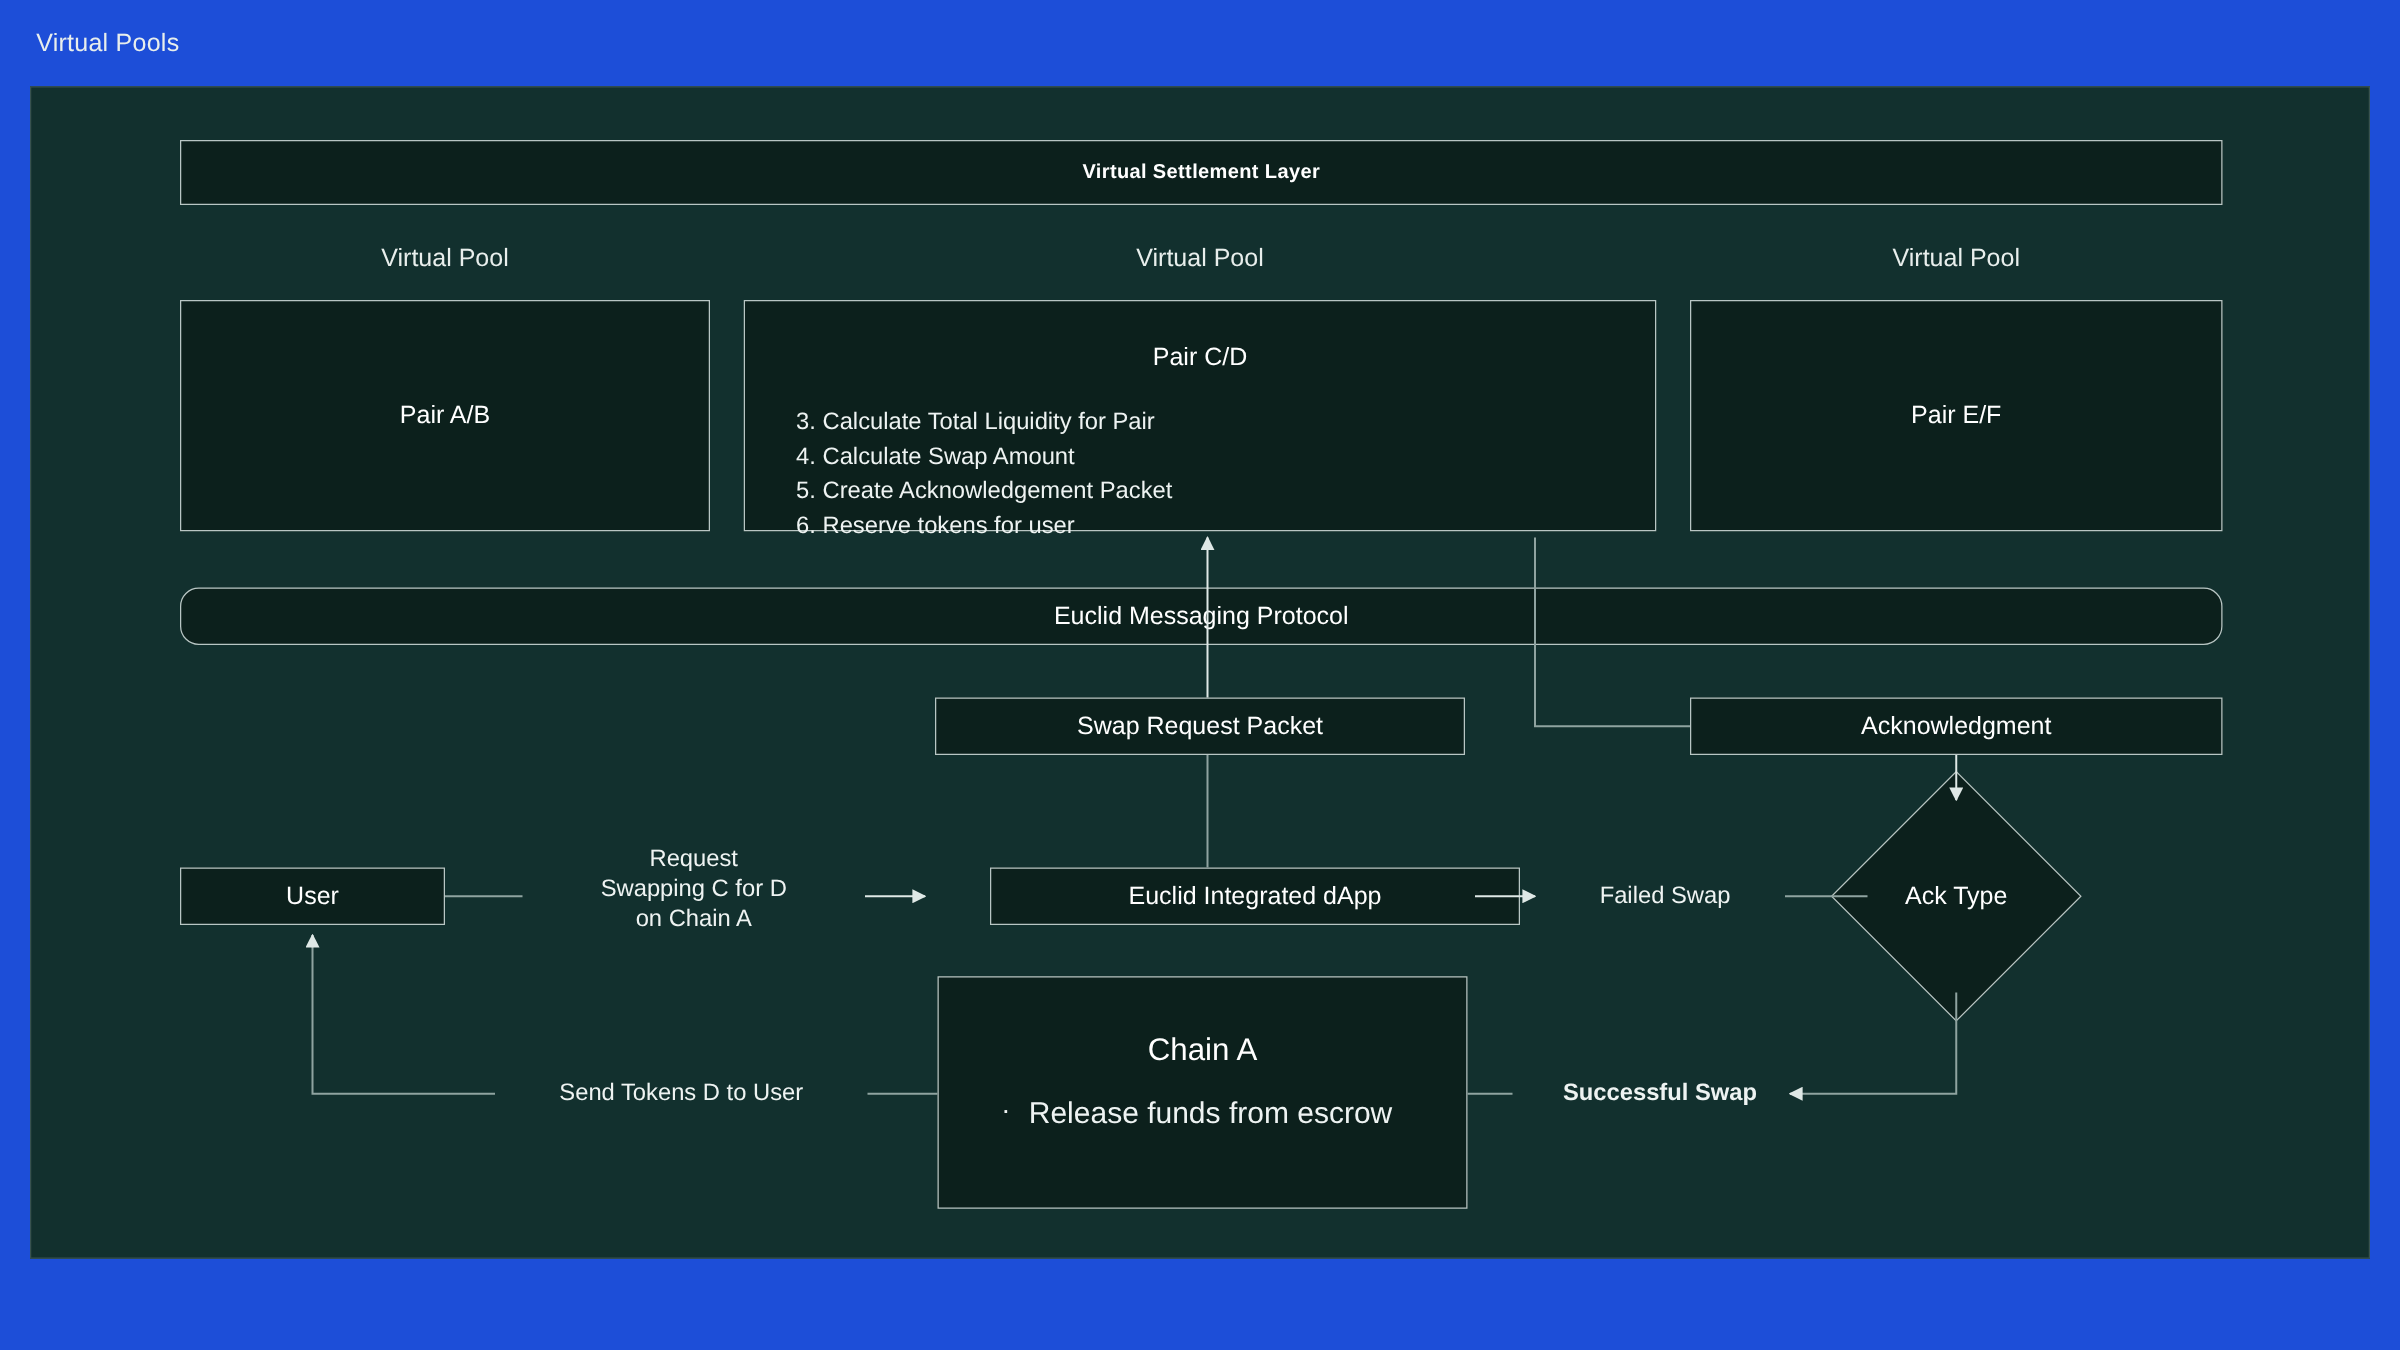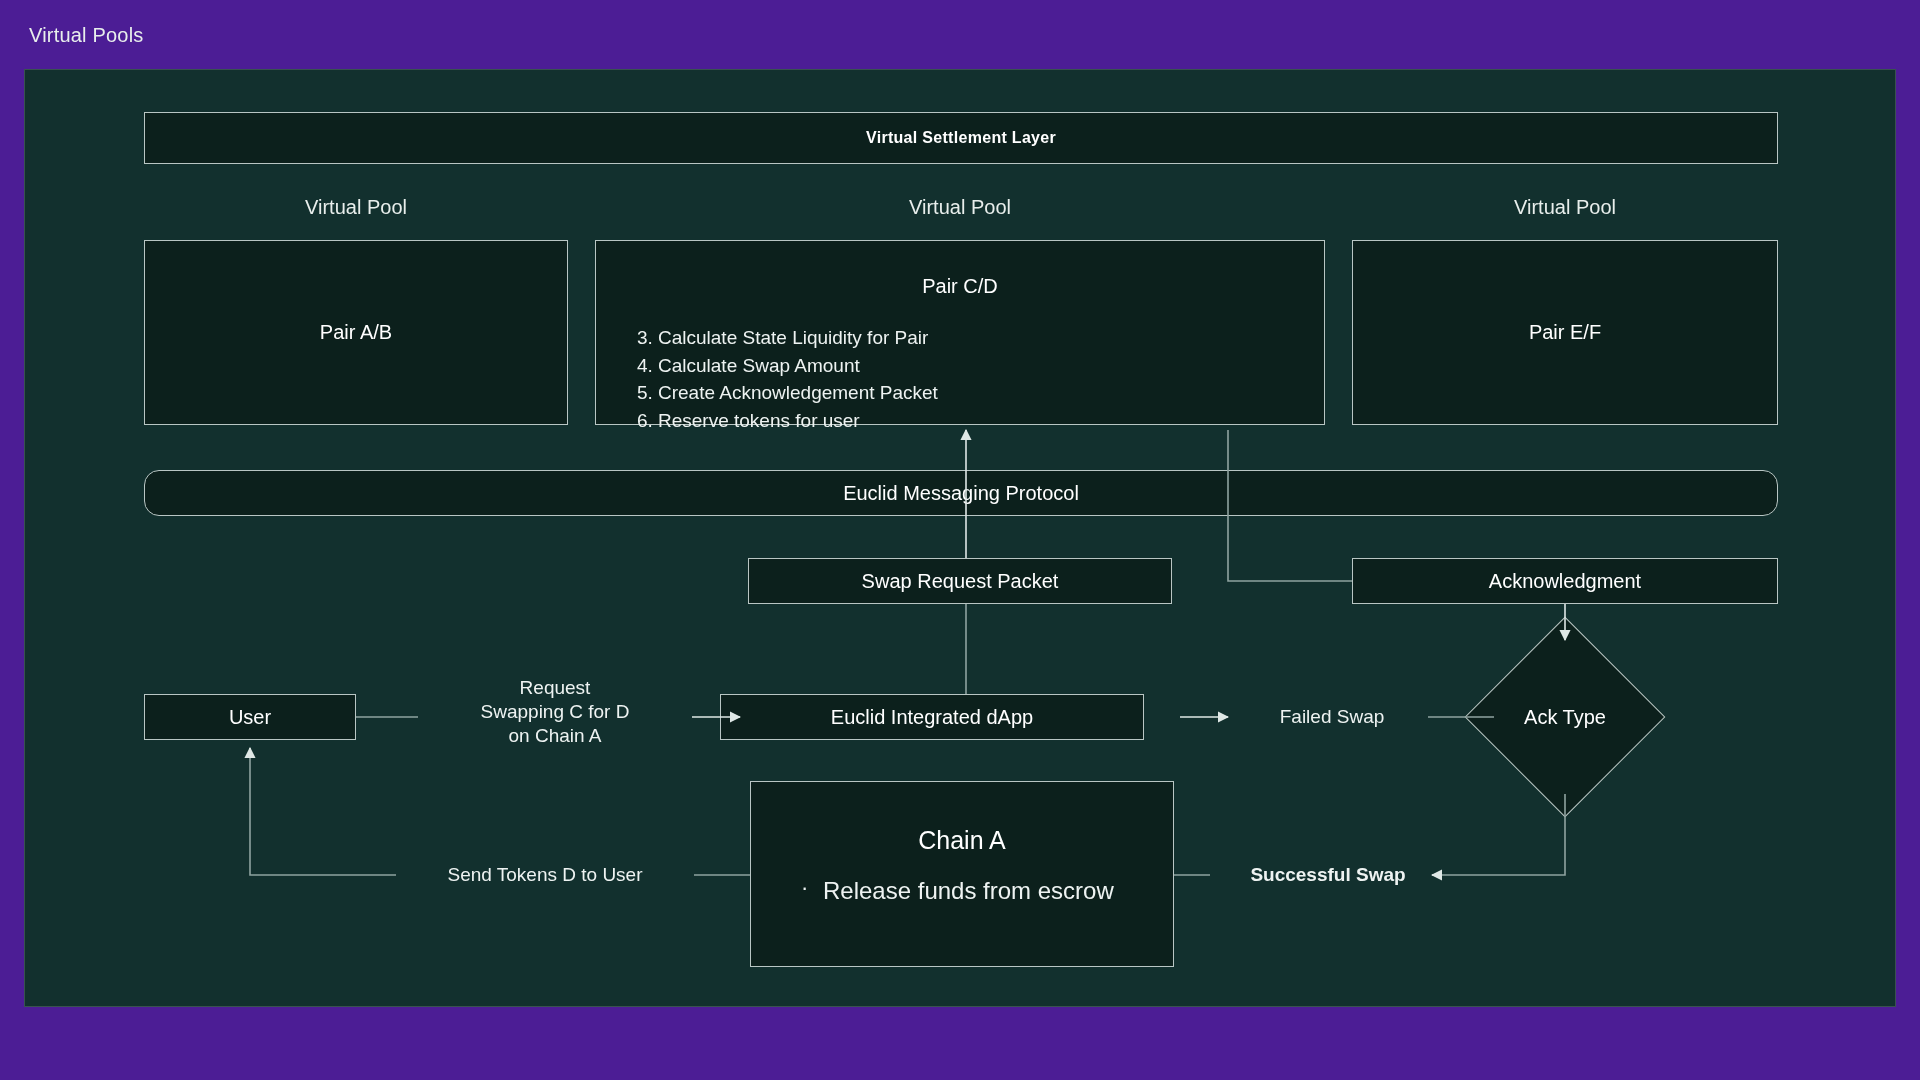--- a/index.html
+++ b/index.html
@@ -2,21 +2,21 @@
 <html><head>
 <meta charset="utf-8">
 <style>
   * { box-sizing: border-box; margin: 0; padding: 0; }
   html, body {
     width: 1920px; height: 1080px;
     background: #0a1f1c;
     font-family: "Liberation Sans", sans-serif;
     overflow: hidden;
   }
-  #root { position: relative; width: 1920px; height: 1080px; background: #4c1d95; }
+  #root { position: relative; width: 1920px; height: 1080px; background: #1d4ed8; }
 
   #page-title {
     position: absolute; left: 29px; top: 24px;
     font-size: 20px; color: #e8eeec; letter-spacing: .2px;
   }
 
   #panel {
     position: absolute; left: 24px; top: 69px;
     width: 1872px; height: 938px;
     background: #12302e; border: 1px solid #38524f;
@@ -61,21 +61,21 @@
   }
   #list-left { width: 250px; }
   #list-right { width: 400px; }
 
   #messaging-bar { left: 144px; top: 470px; width: 1634px; height: 46px; border-radius: 15px; }
 
   #swap-packet { left: 748px; top: 558px; width: 424px; height: 46px; }
   #acknowledgment { left: 1352px; top: 558px; width: 426px; height: 46px; }
 
   #user-box { left: 144px; top: 694px; width: 212px; height: 46px; }
-  #dapp-box { left: 720px; top: 694px; width: 424px; height: 46px; }
+  #dapp-box { left: 792px; top: 694px; width: 424px; height: 46px; }
 
   #chain-a {
     left: 750px; top: 781px; width: 424px; height: 186px;
     display: block; padding-top: 44px;
   }
   #chain-a-title { text-align: center; font-size: 25px; color: #fff; }
   #chain-a-list {
     margin-top: 22px; padding-left: 72px;
     font-size: 24px; color: #eef3f2;
   }
@@ -123,21 +123,21 @@
   <div class="pool-label" id="pool-label-ab">Virtual Pool</div>
   <div class="pool-label" id="pool-label-cd">Virtual Pool</div>
   <div class="pool-label" id="pool-label-ef">Virtual Pool</div>
 
   <div class="box" id="pair-ab">Pair A/B</div>
 
   <div class="box" id="pair-cd">
     <div id="pair-cd-title">Pair C/D</div>
     <div id="pair-cd-lists">
       <ol id="list-right" start="3">
-          <li>Calculate State Liquidity for Pair</li>
+          <li>Calculate Total Liquidity for Pair</li>
           <li>Calculate Swap Amount</li>
           <li>Create Acknowledgement Packet</li>
           <li>Reserve tokens for user</li>
         </ol>
     </div>
   </div>
 
   <div class="box" id="pair-ef">Pair E/F</div>
 
   <div class="box" id="messaging-bar">Euclid Messaging Protocol</div>

